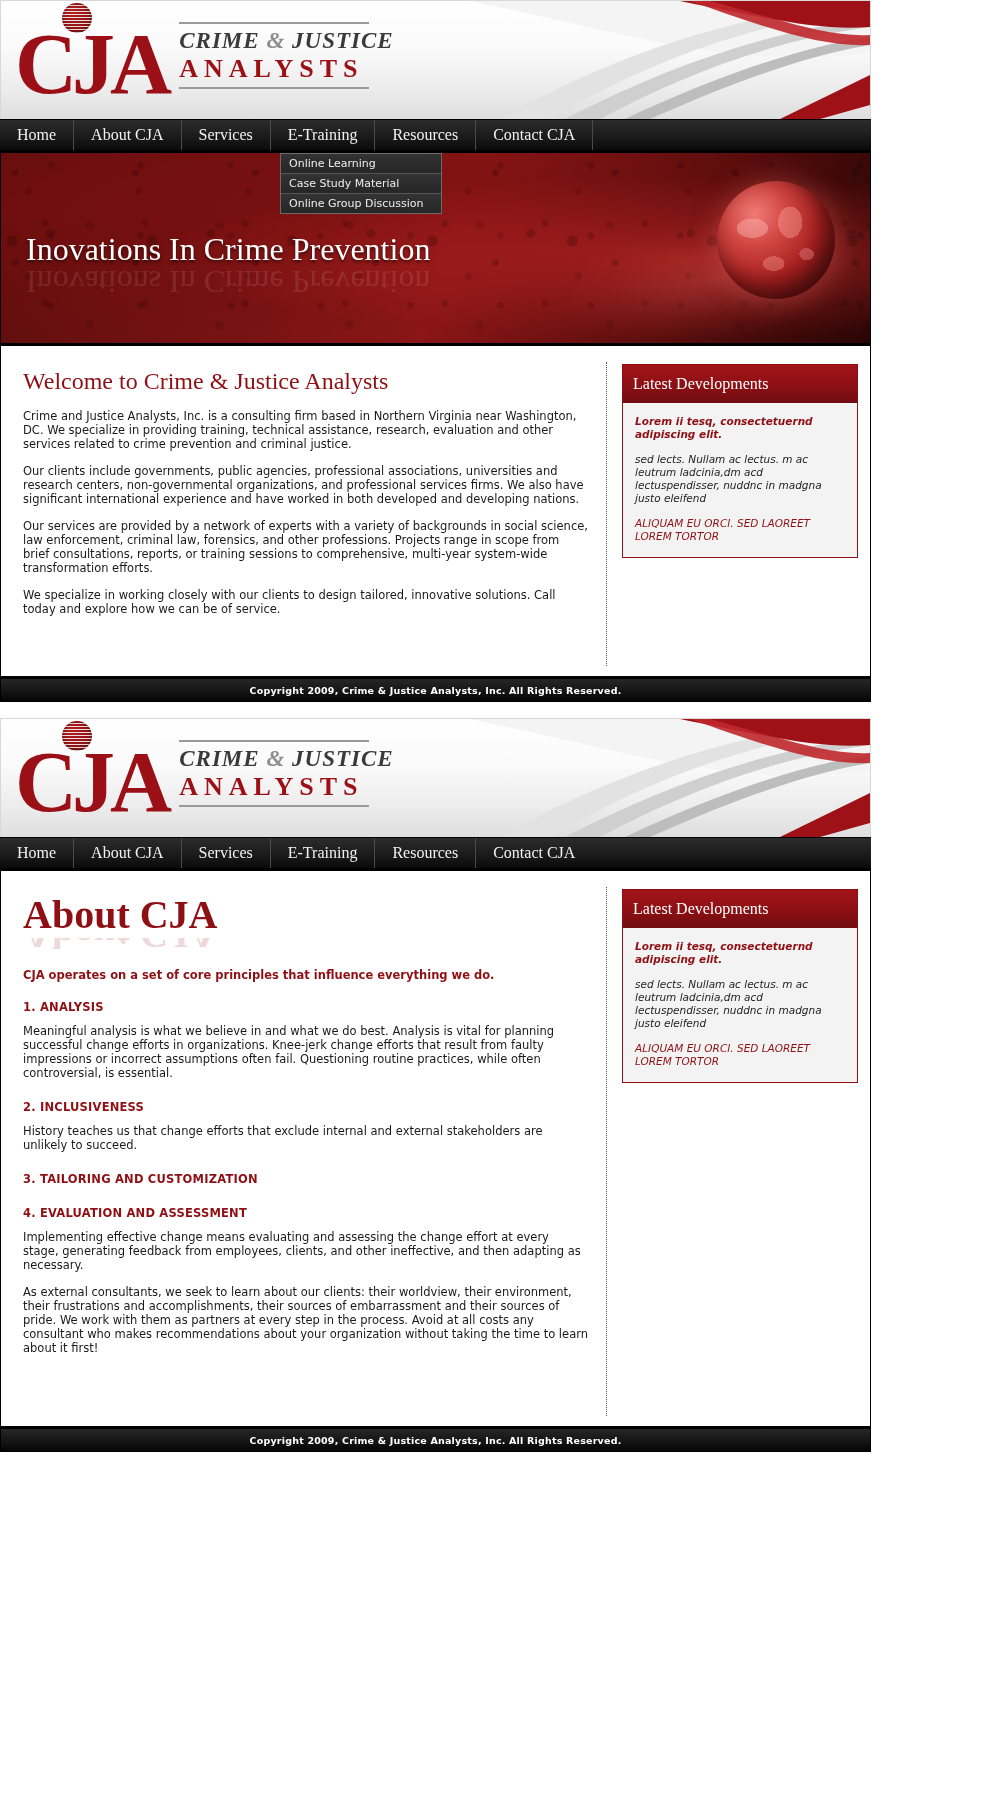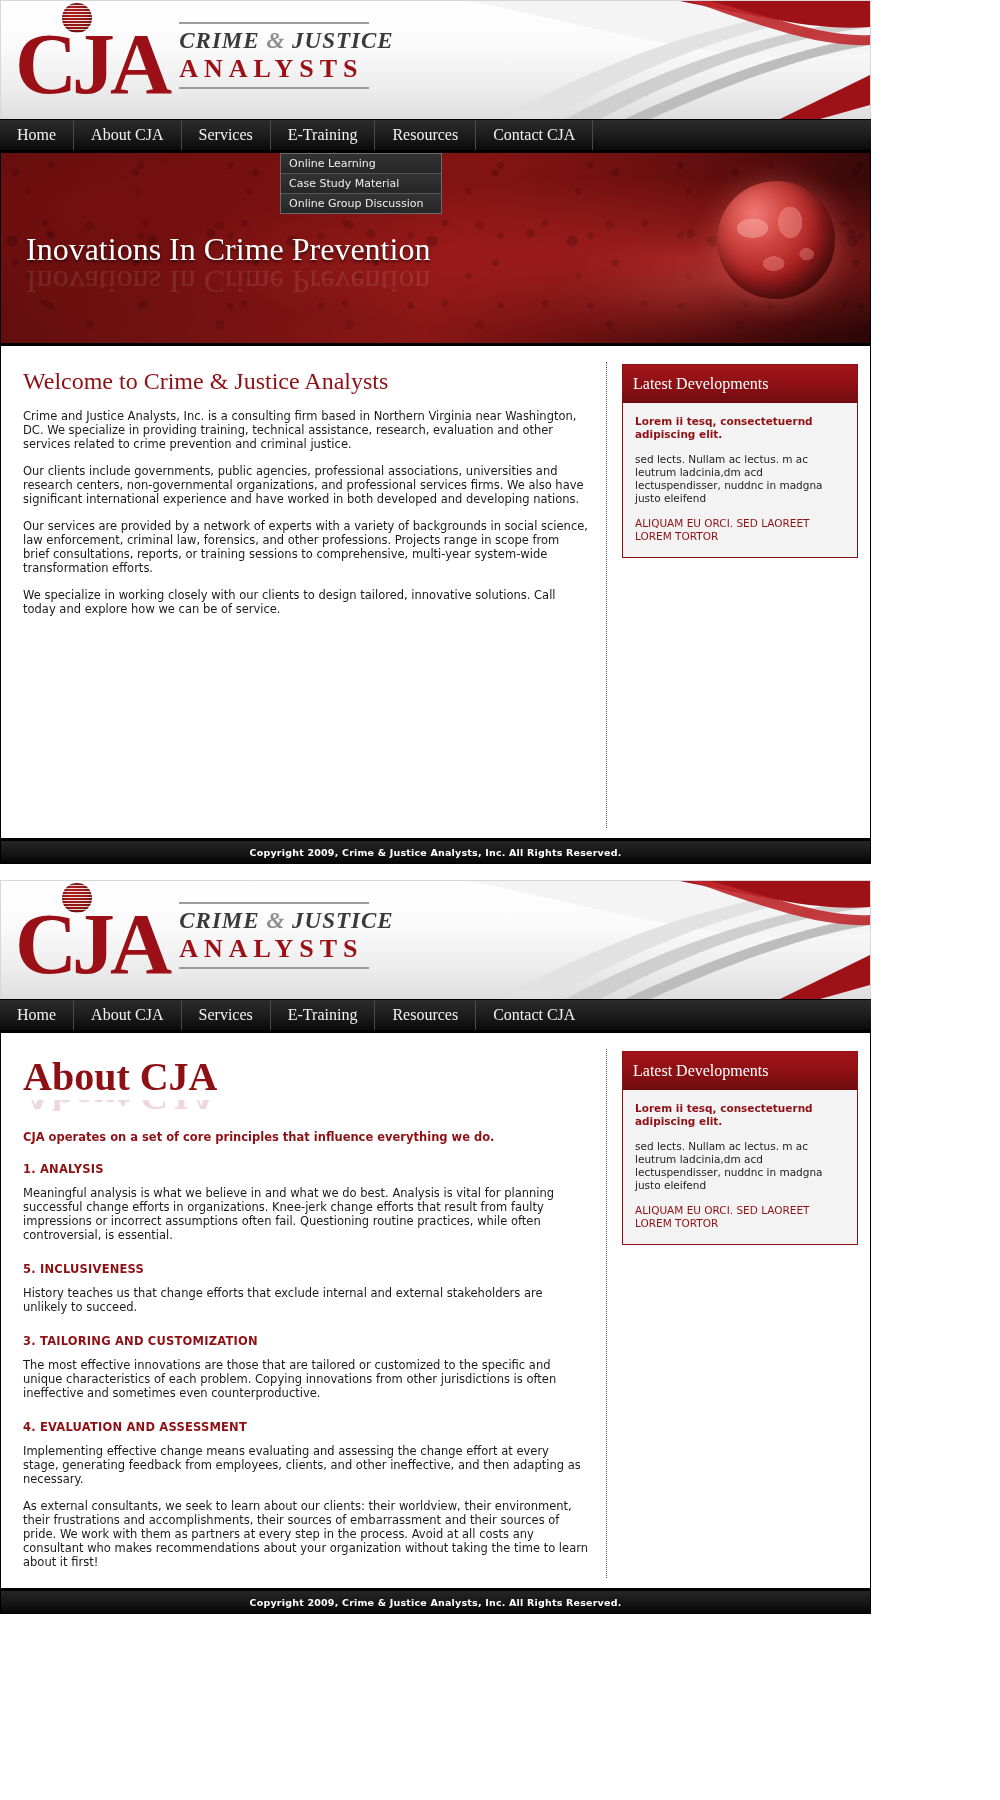--- a/index.html
+++ b/index.html
@@ -158,21 +158,21 @@
   }
   .sec-block{margin-bottom:20px;}
 
   
   .side-box{border:1px solid #8f1014;background:#f3f3f3;}
   .side-head{
     background:linear-gradient(180deg,#a31419 0%,#8c1014 55%,#6f0c10 100%);
     color:#fff;font-family:"Liberation Serif", serif;font-size:16px;
     padding:10px 10px;
   }
-  .side-body{padding:12px 12px 14px 12px;}
+  .side-body{padding:12px 12px 14px 12px;font-style:italic;}
   .side-title{
     font-size:10.5px;font-weight:700;color:#8f1014;line-height:13px;margin:0 0 12px 0;
   }
   .side-text{font-size:10.5px;line-height:13px;color:#222;margin:0 0 12px 0;}
   .side-link{
     font-size:10.5px;color:#8f1014;line-height:13px;text-decoration:none;display:block;
   }
 
   
   .footer{
@@ -229,21 +229,21 @@
   </div>
 
   <div class="banner">
     <div class="noise"></div>
     <div class="swirl"></div>
     <div class="sphere"></div>
     <div class="banner-title">Inovations In Crime Prevention</div>
     <div class="banner-title-reflect">Inovations In Crime Prevention</div>
   </div>
 
-  <div class="content" style="height:492px;">
+  <div class="content" style="height:330px;">
     <div class="main-col">
       <h1 class="page-title">Welcome to Crime &amp; Justice Analysts</h1>
       <p class="body">Crime and Justice Analysts, Inc. is a consulting firm based in Northern Virginia near Washington, DC. We specialize in providing training, technical assistance, research, evaluation and other services related to crime prevention and criminal justice.</p>
       <p class="body">Our clients include governments, public agencies, professional associations, universities and research centers, non-governmental organizations, and professional services firms. We also have significant international experience and have worked in both developed and developing nations.</p>
       <p class="body">Our services are provided by a network of experts with a variety of backgrounds in social science, law enforcement, criminal law, forensics, and other professions. Projects range in scope from brief consultations, reports, or training sessions to comprehensive, multi-year system-wide transformation efforts.</p>
       <p class="body">We specialize in working closely with our clients to design tailored, innovative solutions. Call today and explore how we can be of service.</p>
     </div>
     <div class="divider"></div>
     <div class="side-col">
       <div class="side-box">
@@ -306,27 +306,26 @@
       <h1 class="big-title">About CJA</h1>
       <div class="title-reflect">About CJA</div>
       <div class="lead">CJA operates on a set of core principles that influence everything we do.</div>
 
       <div class="sec-block">
         <h3 class="sec">1. ANALYSIS</h3>
         <p class="body">Meaningful analysis is what we believe in and what we do best. Analysis is vital for planning successful change efforts in organizations. Knee-jerk change efforts that result from faulty impressions or incorrect assumptions often fail. Questioning routine practices, while often controversial, is essential.</p>
       </div>
 
       <div class="sec-block">
-        <h3 class="sec">5. INCLUSIVENESS</h3>
+        <h3 class="sec">2. INCLUSIVENESS</h3>
         <p class="body">History teaches us that change efforts that exclude internal and external stakeholders are unlikely to succeed.</p>
       </div>
 
       <div class="sec-block">
         <h3 class="sec">3. TAILORING AND CUSTOMIZATION</h3>
-        <p class="body">The most effective innovations are those that are tailored or customized to the specific and unique characteristics of each problem. Copying innovations from other jurisdictions is often ineffective and sometimes even counterproductive.</p>
       </div>
 
       <div class="sec-block">
         <h3 class="sec">4. EVALUATION AND ASSESSMENT</h3>
         <p class="body">Implementing effective change means evaluating and assessing the change effort at every stage, generating feedback from employees, clients, and other ineffective, and then adapting as necessary.</p>
         <p class="body">As external consultants, we seek to learn about our clients: their worldview, their environment, their frustrations and accomplishments, their sources of embarrassment and their sources of pride. We work with them as partners at every step in the process. Avoid at all costs any consultant who makes recommendations about your organization without taking the time to learn about it first!</p>
       </div>
     </div>
     <div class="divider"></div>
     <div class="side-col">

